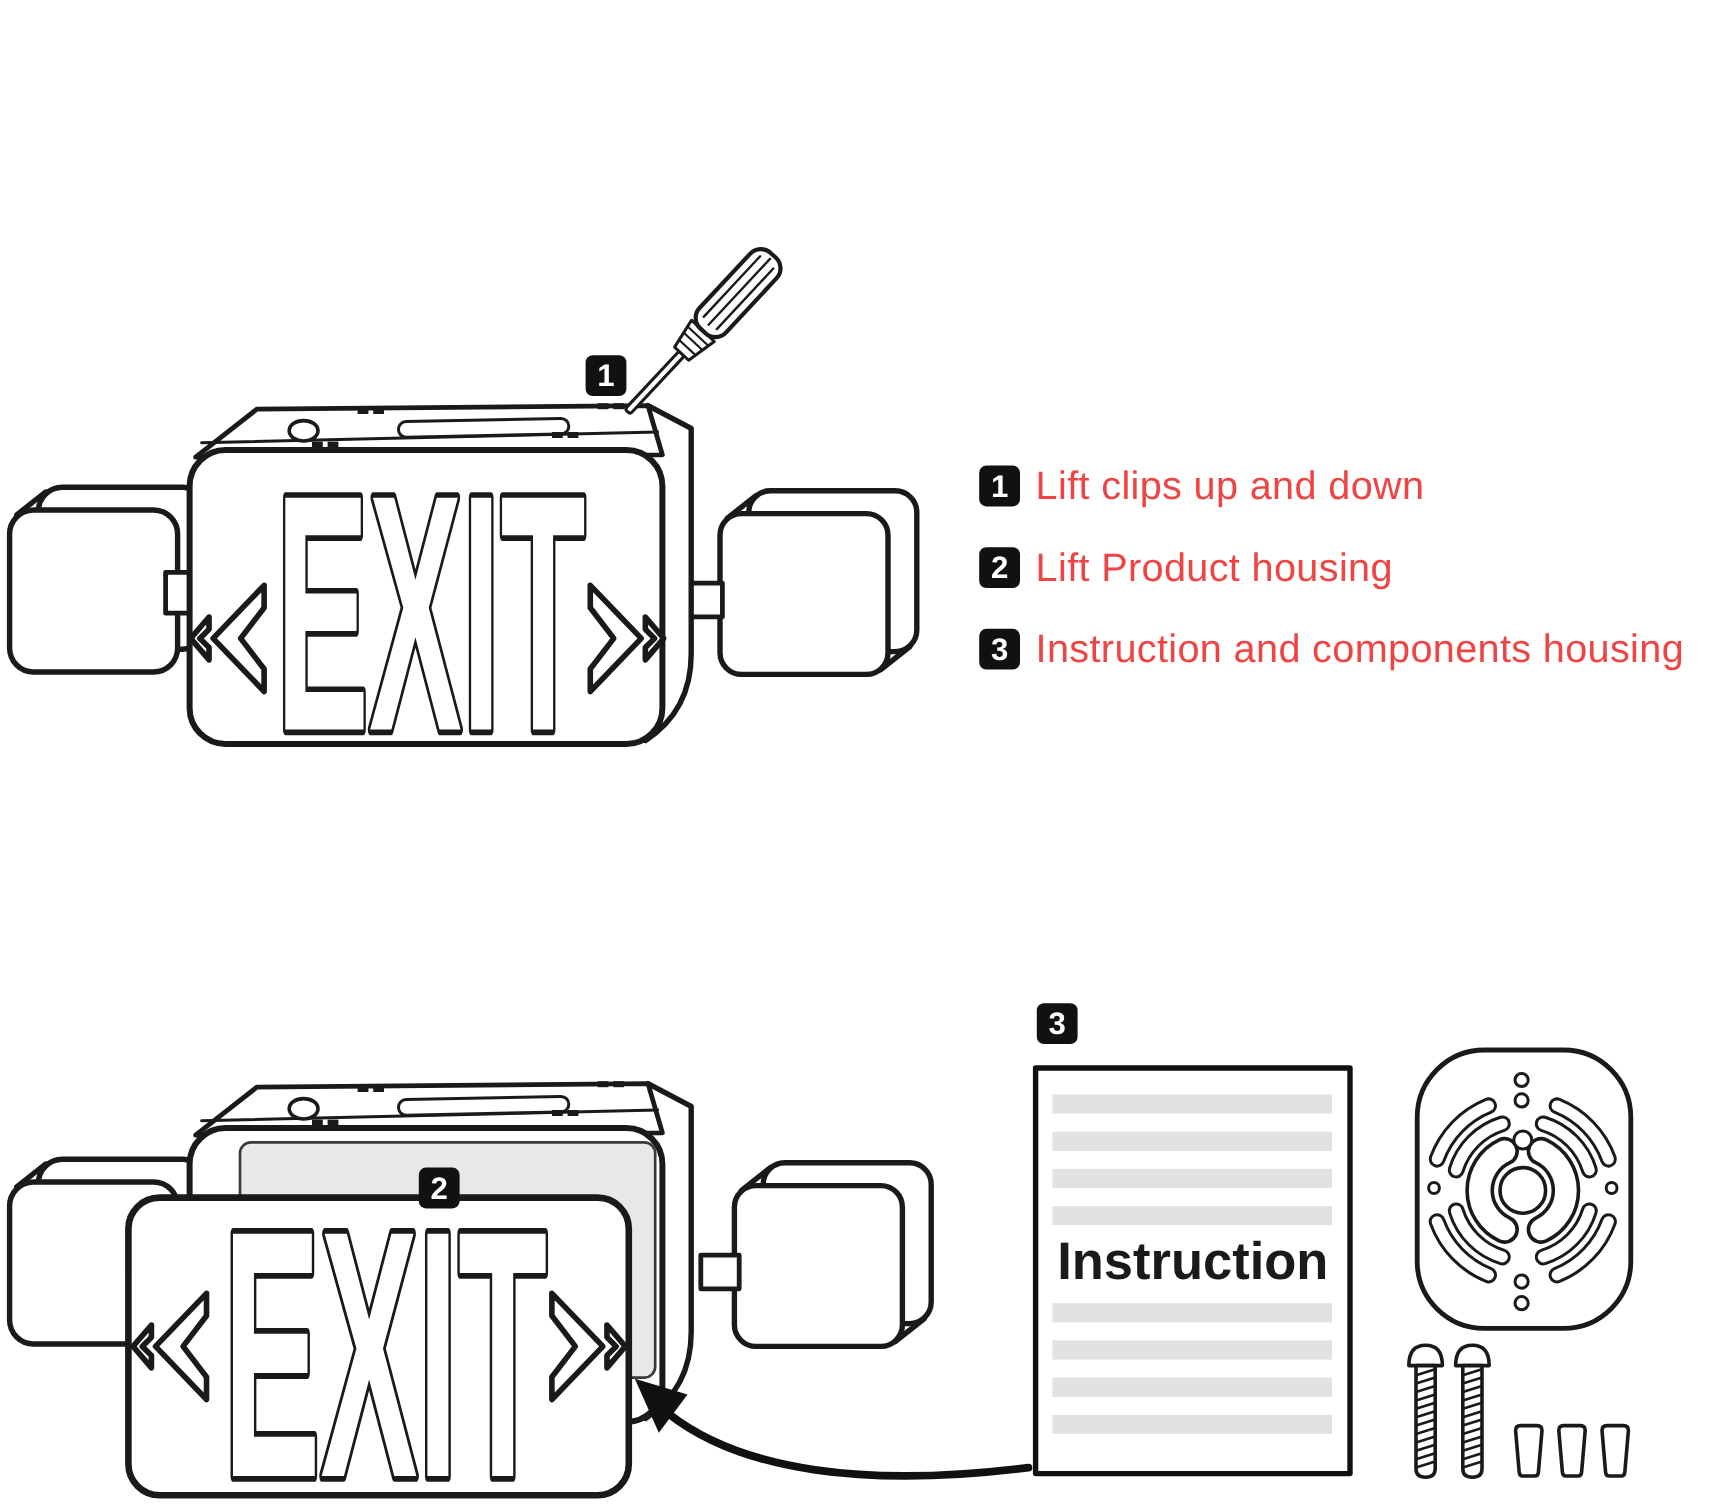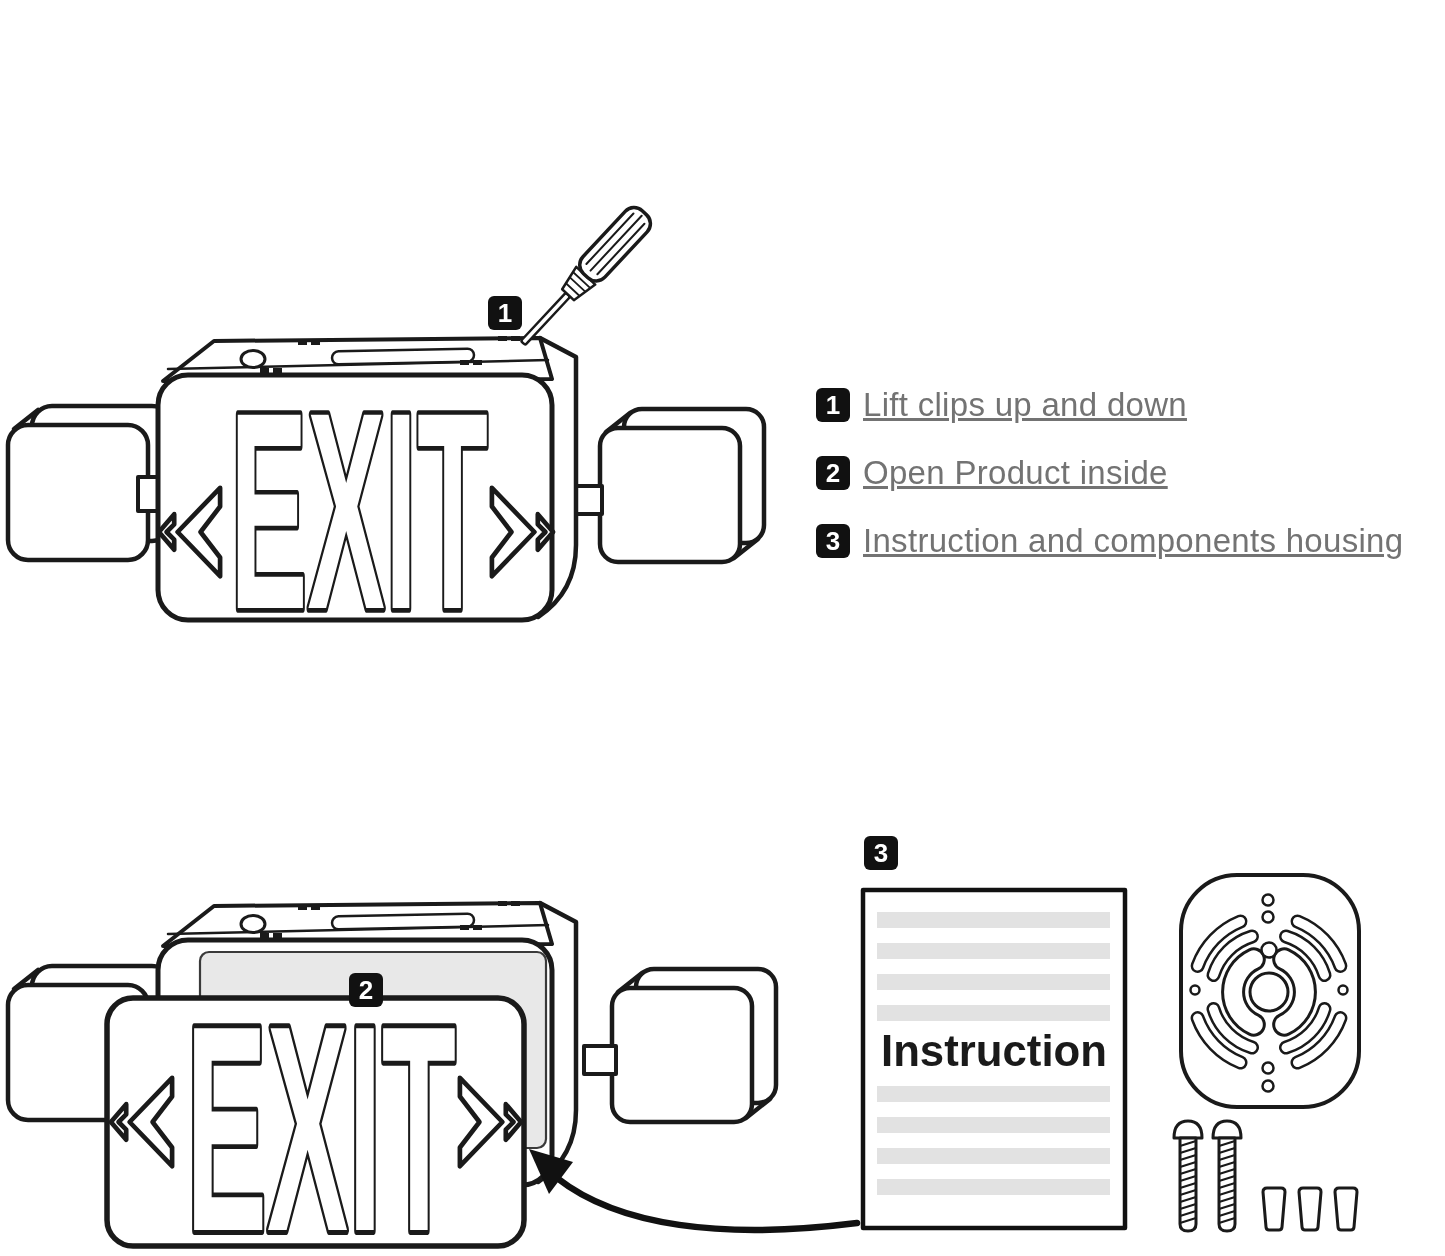--- a/index.html
+++ b/index.html
@@ -20,22 +20,22 @@
     text-align:center;
     box-sizing:border-box;
   }
   .legend-row{
     position:absolute;left:816px;
     display:flex;align-items:center;gap:13px;
     height:34px;
   }
   .legend-row .badge{position:static;flex:0 0 auto;}
   .legend-label{
-    font-size:33px;color:#737373;
-    white-space:nowrap;letter-spacing:0.3px;text-decoration:underline;
+    font-size:33px;color:#ef4444;
+    white-space:nowrap;letter-spacing:0.3px;
   }
 </style>
 </head>
 <body>
 
 <div class="canvas">
 
 <svg width="1445" height="1256" viewBox="0 0 1445 1256" fill="none" stroke-linejoin="round" stroke-linecap="round">
 
   <g stroke="#1a1a1a">
@@ -244,20 +244,20 @@
 <div class="badge" style="left:349px;top:973px;">2</div>
 <div class="badge" style="left:864px;top:836px;">3</div>
 
 
 <div class="legend-row" style="top:388px;">
   <div class="badge">1</div>
   <div class="legend-label">Lift clips up and down</div>
 </div>
 <div class="legend-row" style="top:456px;">
   <div class="badge">2</div>
-  <div class="legend-label">Open Product inside</div>
+  <div class="legend-label">Lift Product housing</div>
 </div>
 <div class="legend-row" style="top:524px;">
   <div class="badge">3</div>
   <div class="legend-label">Instruction and components housing</div>
 </div>
 
 </div>
 
 </body></html>

